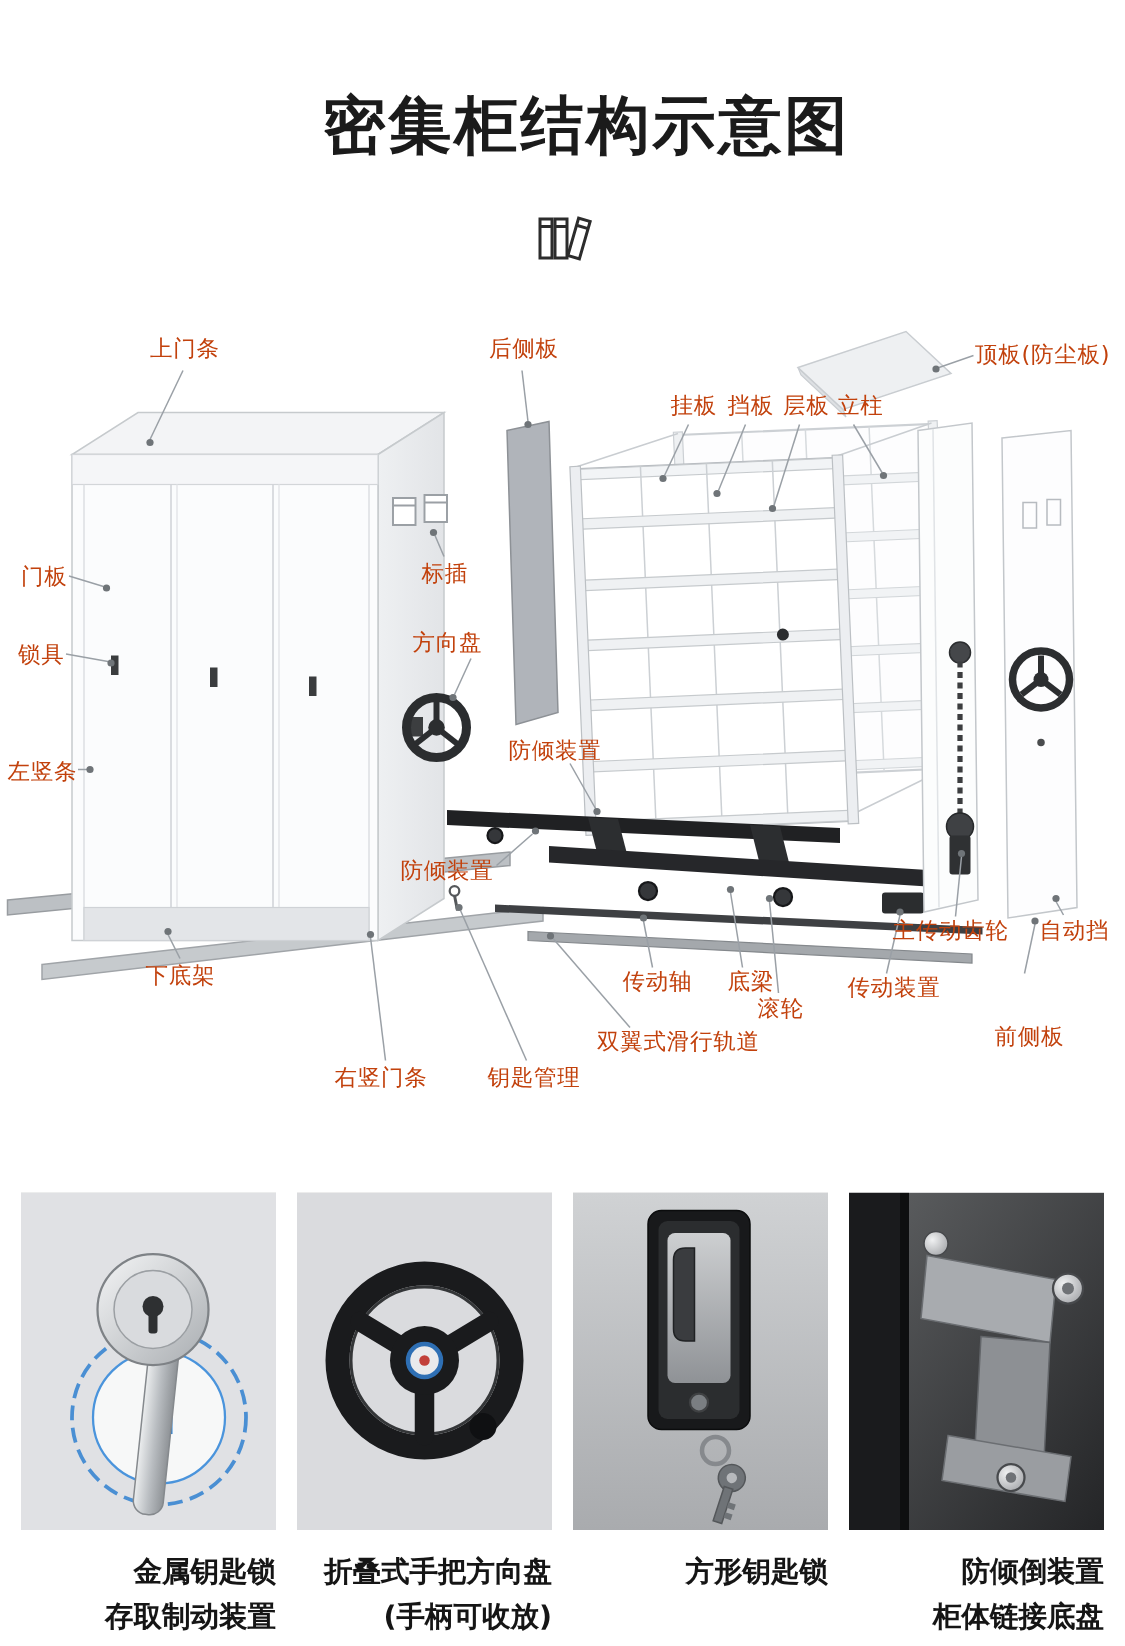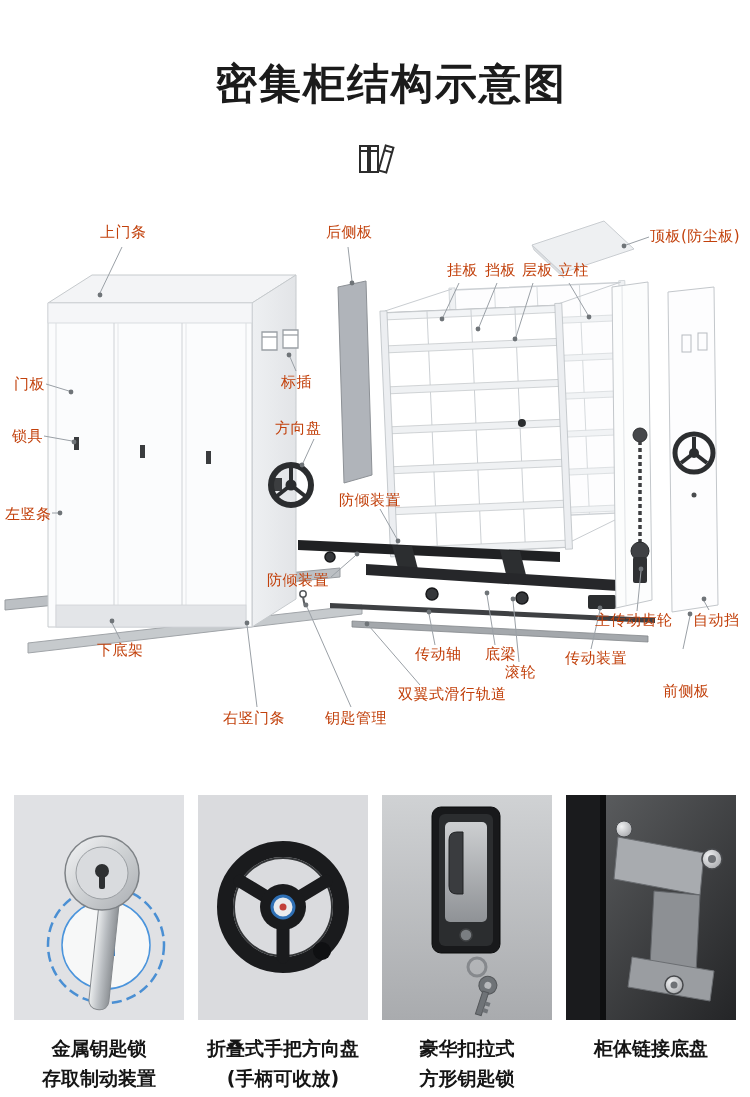--- a/index.html
+++ b/index.html
@@ -8,21 +8,21 @@
   .page { position:relative; width:750px; height:1097px; margin:0 auto; background:#fff; overflow:hidden; }
   .title { position:absolute; top:56px; left:0; width:100%; text-align:center;
            font-size:42px; font-weight:800; color:#1b1b1b; letter-spacing:2px;padding-left:32px; }
   .brand-icon { position:absolute; top:140px; left:353px; width:44px; height:38px; }
   .diagram-art { position:absolute; top:195px; left:0; width:750px; height:585px; }
   .lbl { position:absolute; font-size:15px; color:#c2410c; white-space:nowrap; letter-spacing:0.5px; }
   .features { position:absolute; left:0; top:795px; width:100%; padding:0 14px; display:flex; gap:14px; }
   .card { flex:1; min-width:0; }
   .photo { width:100%; height:225px; overflow:hidden; background:#ddd; }
   .photo svg { display:block; width:100%; height:100%; }
-  .caption { margin-top:13px; text-align:center; font-size:19px; line-height:30px;
+  .caption { margin-top:13px; text-align:right; font-size:19px; line-height:30px;
              font-weight:600; color:#151515; }
 </style>
 </head>
 <body>
 
 <div class="page">
 
   <h1 class="title">密集柜结构示意图</h1>
 
   <svg class="brand-icon" viewBox="0 0 44 38">
@@ -331,21 +331,20 @@
           <g transform="rotate(18 104 196)">
             <circle cx="104" cy="190" r="9" fill="#6f7377" stroke="#54575a"></circle>
             <circle cx="104" cy="190" r="3.5" fill="#b7b9bc"></circle>
             <rect x="101" y="197" width="6" height="24" fill="#6f7377" stroke="#54575a"></rect>
             <rect x="107" y="206" width="5" height="4" fill="#6f7377"></rect>
             <rect x="107" y="213" width="5" height="4" fill="#6f7377"></rect>
           </g>
         </svg>
       </div>
       <div class="caption">
-        <div>豪华扣拉式</div>
         <div>方形钥匙锁</div>
       </div>
     </div>
 
     <div class="card">
       <div class="photo">
         <svg viewBox="0 0 170 225" preserveAspectRatio="xMidYMid slice">
           <defs>
             <linearGradient id="bg4" x1="0" y1="0" x2="1" y2="1">
               <stop offset="0" stop-color="#606264"></stop>
@@ -363,18 +362,19 @@
           <polygon points="88,96 134,100 130,178 84,170" fill="#8d9094" stroke="#63666a"></polygon>
           <polygon points="66,162 148,176 144,206 62,192" fill="#9a9da1" stroke="#6b6e72"></polygon>
           <circle cx="58" cy="34" r="8" fill="url(#screw)" stroke="#47494c"></circle>
           <circle cx="146" cy="64" r="10" fill="url(#screw)" stroke="#47494c" stroke-width="1.5"></circle>
           <circle cx="146" cy="64" r="4" fill="#6f7276"></circle>
           <circle cx="108" cy="190" r="9" fill="url(#screw)" stroke="#47494c" stroke-width="1.5"></circle>
           <circle cx="108" cy="190" r="3.5" fill="#6f7276"></circle>
         </svg>
       </div>
       <div class="caption">
+        <div>防倾倒装置</div>
         <div>柜体链接底盘</div>
       </div>
     </div>
 
   </div>
 </div>
 
 </body></html>

